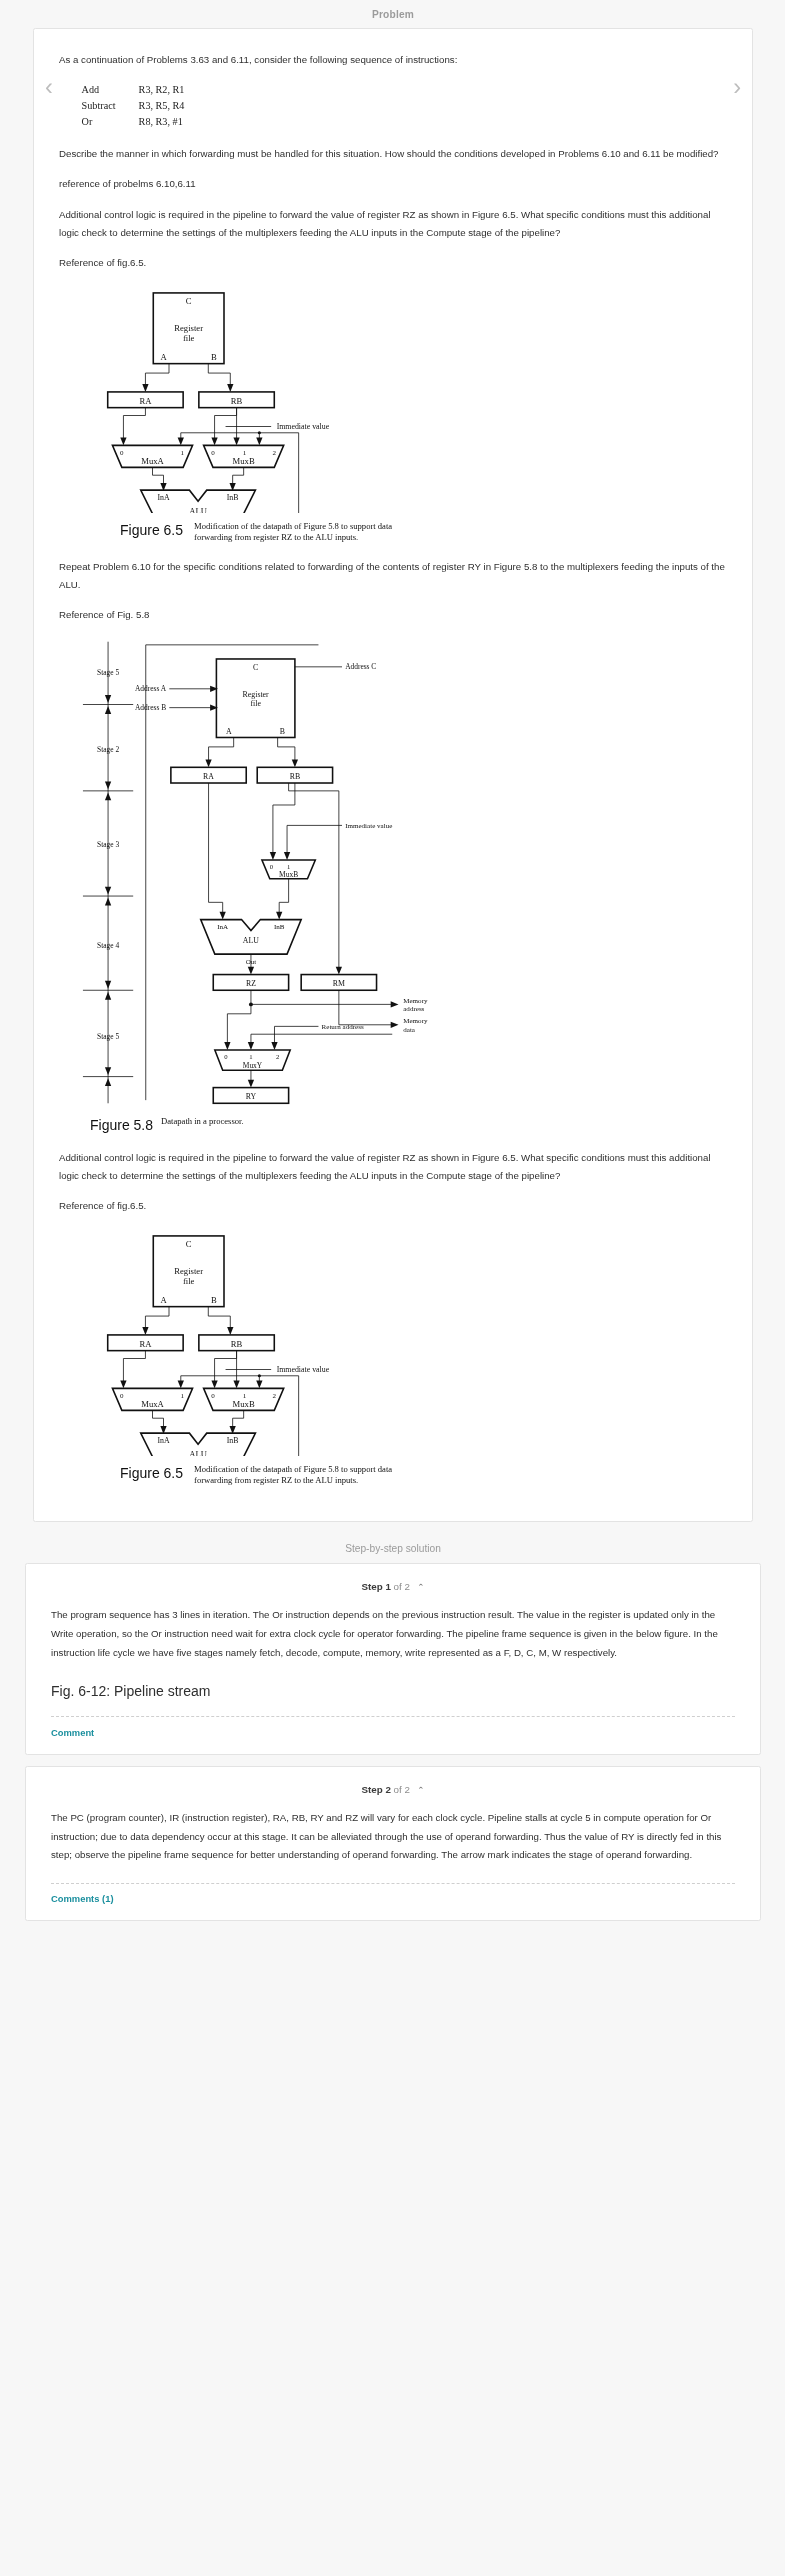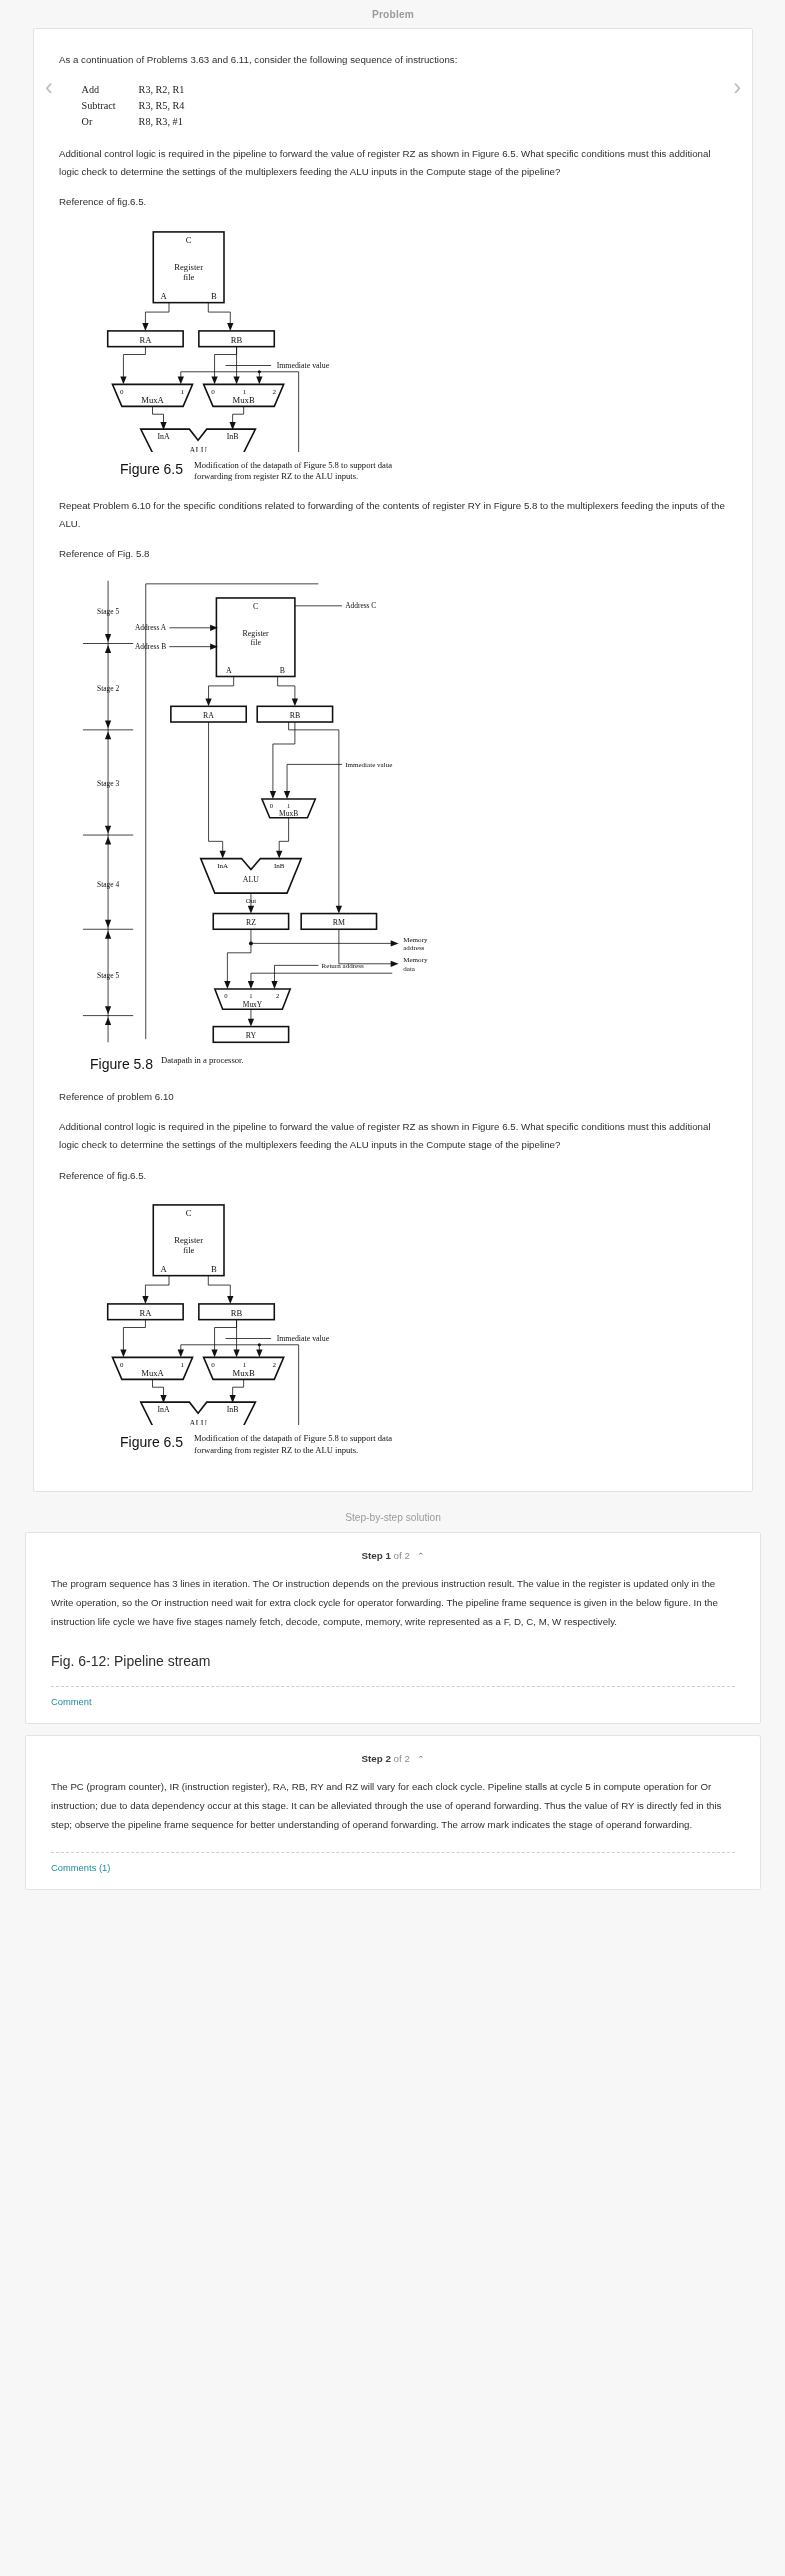--- a/index.html
+++ b/index.html
@@ -103,20 +103,21 @@
   .step-body { font-size:9.7px; line-height:1.95; color:#2f2f2f; }
   .fig-note { font-size:14px; margin:20.4px 0 4.7px; color:#2f2f2f; }
   .divider {
     border-top:0.8px dashed #cfcfcf;
     margin:17.3px 0 9.4px;
   }
   .comment-link {
     color:#1f7a8c;
     font-size:9.4px;
     cursor:pointer;
+    font-weight:bold;
   }
   .comment-link.teal { color:#1a8f9e; }
 </style>
 </head>
 <body>
 
 <div class="page">
 
   <div class="section-title">Problem</div>
 
@@ -136,20 +137,22 @@
         <div class="code-row">
           <span class="code-op">Subtract</span>
           <span class="code-args">R3, R5, R4</span>
         </div>
         <div class="code-row">
           <span class="code-op">Or</span>
           <span class="code-args">R8, R3, #1</span>
         </div>
       </div>
 
+      <p class="body-text">Describe the manner in which forwarding must be handled for this situation. How should the conditions developed in Problems 6.10 and 6.11 be modified?</p>
+      <p class="body-text">reference of probelms 6.10,6.11</p>
       <p class="body-text">Additional control logic is required in the pipeline to forward the value of register RZ as shown in Figure 6.5. What specific conditions must this additional logic check to determine the settings of the multiplexers feeding the ALU inputs in the Compute stage of the pipeline?</p>
       <p class="body-text">Reference of fig.6.5.</p>
 
       <div class="fig-wrap">
         <svg width="330" height="228" viewBox="0 0 420 290">
           <g stroke="#111" fill="none" stroke-width="1">
 
             <rect x="120" y="10" width="90" height="90" stroke-width="2"></rect>
 
             <path d="M140 100 L140 112 L110 112 L110 128"></path>
@@ -365,21 +368,20 @@
             <text x="244" y="589" text-anchor="middle">RY</text>
           </g>
         </svg>
       </div>
 
       <div class="fig-caption" style="margin-left:31px;gap:8px;">
         <b>Figure 5.8</b>
         <span class="cap-text">Datapath in a processor.</span>
       </div>
 
-      <p class="body-text">Reference of problem 6.10</p>
       <p class="body-text">Additional control logic is required in the pipeline to forward the value of register RZ as shown in Figure 6.5. What specific conditions must this additional logic check to determine the settings of the multiplexers feeding the ALU inputs in the Compute stage of the pipeline?</p>
       <p class="body-text">Reference of fig.6.5.</p>
 
       <div class="fig-wrap">
         <svg width="330" height="228" viewBox="0 0 420 290">
           <g stroke="#111" fill="none" stroke-width="1">
             <rect x="120" y="10" width="90" height="90" stroke-width="2"></rect>
             <path d="M140 100 L140 112 L110 112 L110 128"></path>
             <polygon points="110,136 106,126 114,126" fill="#111" stroke="none"></polygon>
             <path d="M190 100 L190 112 L218 112 L218 128"></path>

